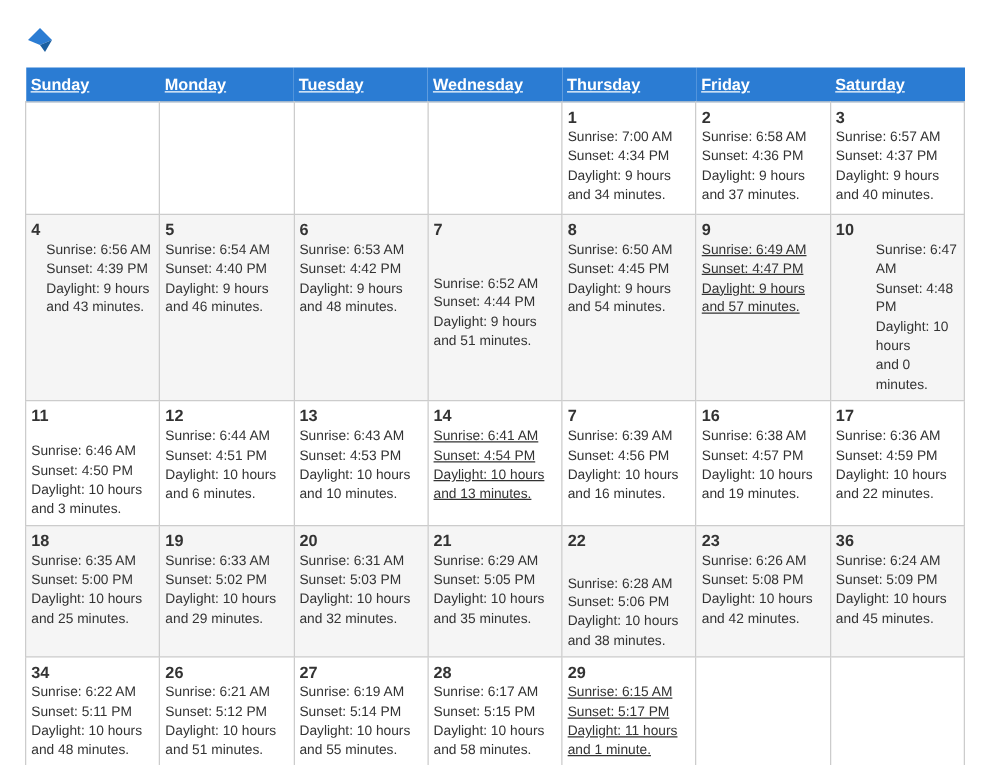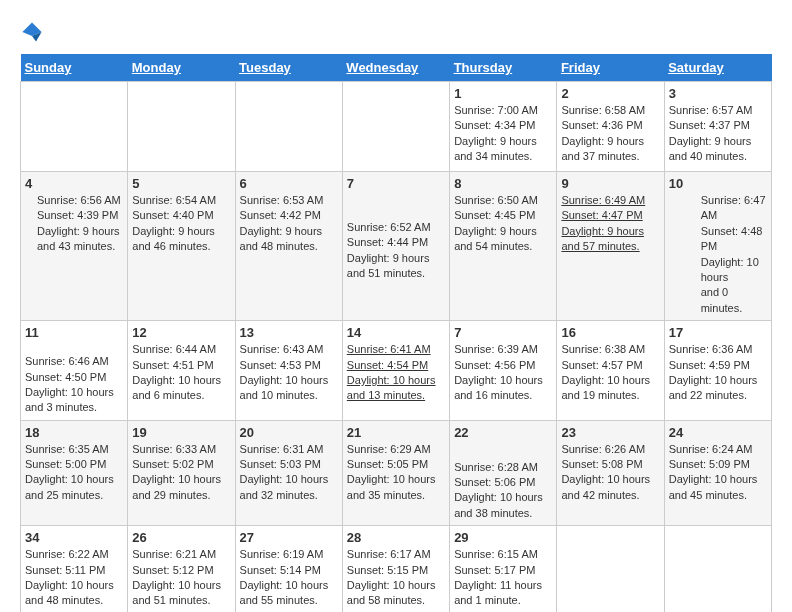--- a/index.html
+++ b/index.html
@@ -287,21 +287,21 @@
 and 38 minutes.</div>
         </td>
         <td>
           <span class="day-num">23</span>
           <div class="day-info" style="white-space: pre-line;">Sunrise: 6:26 AM
 Sunset: 5:08 PM
 Daylight: 10 hours
 and 42 minutes.</div>
         </td>
         <td>
-          <span class="day-num">24</span>
+          <span class="day-num">36</span>
           <div class="day-info" style="white-space: pre-line;">Sunrise: 6:24 AM
 Sunset: 5:09 PM
 Daylight: 10 hours
 and 45 minutes.</div>
         </td>
       </tr>
       <tr>
         <td>
           <span class="day-num">34</span>
           <div class="day-info" style="white-space: pre-line;">Sunrise: 6:22 AM
@@ -325,21 +325,21 @@
         </td>
         <td>
           <span class="day-num">28</span>
           <div class="day-info" style="white-space: pre-line;">Sunrise: 6:17 AM
 Sunset: 5:15 PM
 Daylight: 10 hours
 and 58 minutes.</div>
         </td>
         <td>
           <span class="day-num">29</span>
-          <div class="day-info" style="white-space: pre-line;">Sunrise: 6:15 AM
+          <div class="day-info" style="white-space: pre-line; text-decoration: underline;">Sunrise: 6:15 AM
 Sunset: 5:17 PM
 Daylight: 11 hours
 and 1 minute.</div>
         </td>
         <td class="empty-cell"></td>
         <td class="empty-cell"></td>
       </tr>
     </tbody>
 </table>
 

